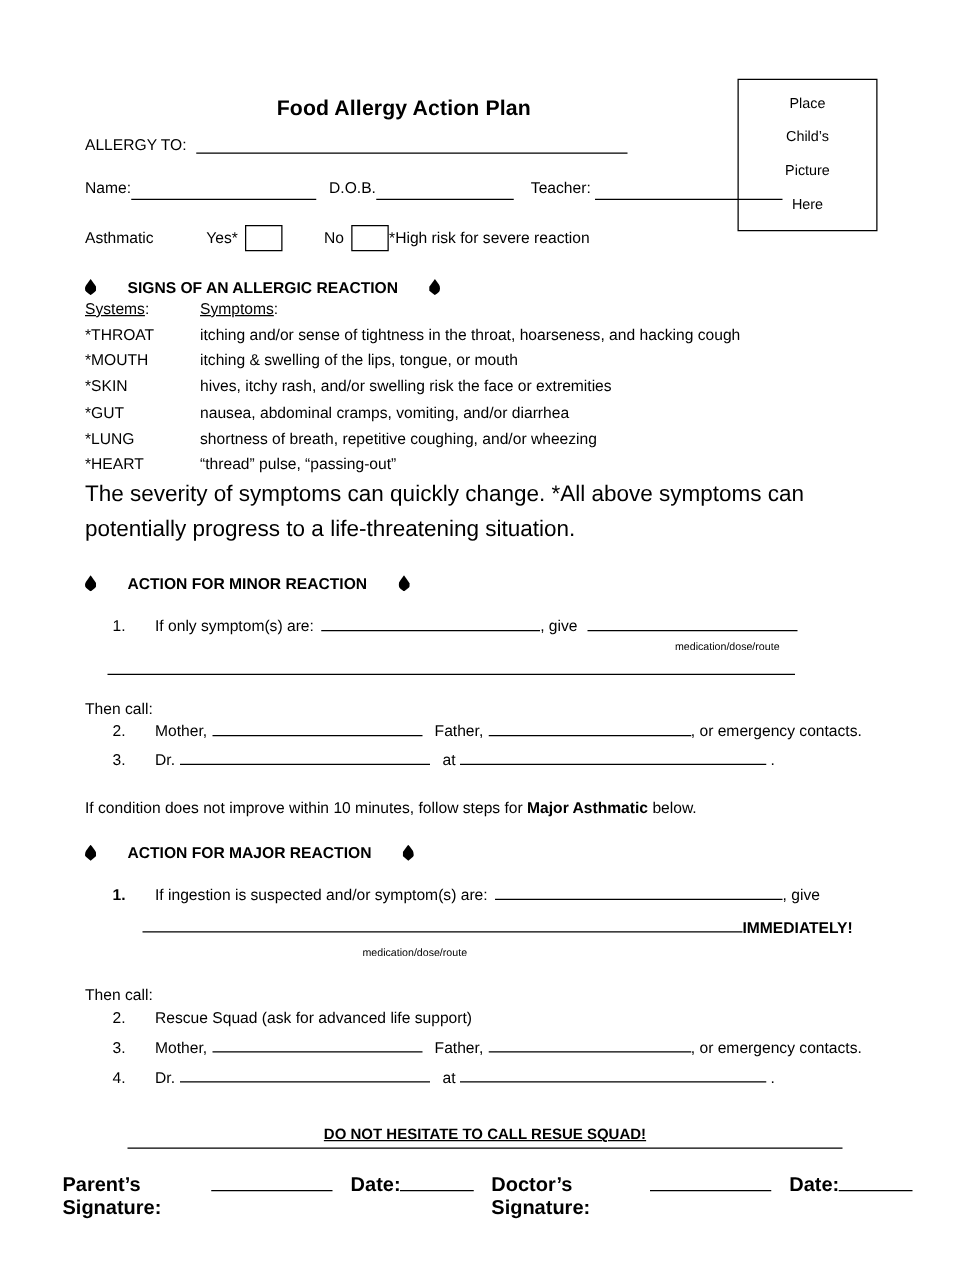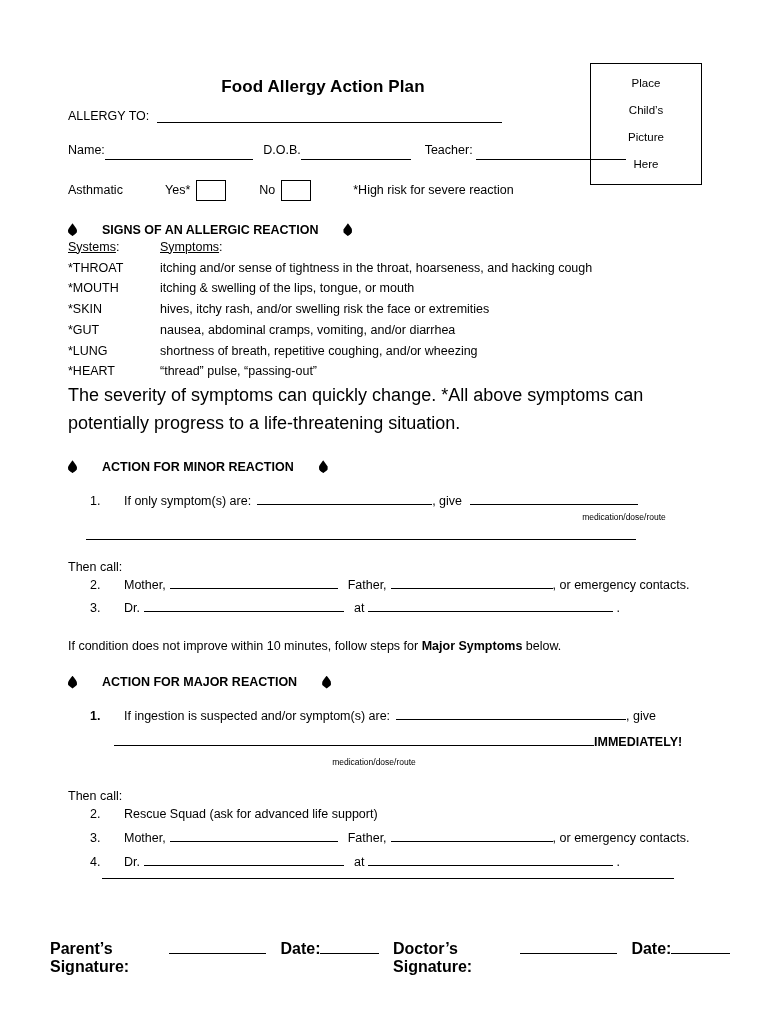--- a/index.html
+++ b/index.html
@@ -85,21 +85,21 @@
   .asthmatic-row .lbl { width: 97px; }
   .asthmatic-row .yes { margin-right: 6px; }
   .checkbox {
     display: inline-block;
     width: 28px;
     height: 19px;
     border: 1px solid #000;
     vertical-align: middle;
   }
   .asthmatic-row .no-lbl { margin-left: 33px; margin-right: 6px; }
-  .asthmatic-row .note { margin-left: 42px; }
+  .asthmatic-row .note { }
 
   
   .section-head {
     margin-top: 22px;
     font-size: 12.5px;
     font-weight: bold;
     display: flex;
     align-items: center;
     gap: 25px;
   }
@@ -142,21 +142,21 @@
   .num-item {
     display: flex;
     align-items: baseline;
     line-height: 1.9;
   }
   .num-item .n { width: 34px; padding-left: 22px; box-sizing: content-box; }
   .num-item .n.bold { font-weight: bold; }
 
   .med-caption {
     font-size: 8.5px;
-    text-align: center;
+    text-align: left;
   }
 
   .longline {
     border-bottom: 1px solid #000;
     height: 1px;
   }
 
   .then-call { margin-top: 20px; font-size: 12.5px; }
 
   .improve {
@@ -297,21 +297,21 @@
       <span class="n">3.</span>
       <span>Dr.</span>
       <span class="ul" style="width:200px;margin-left:4px;"></span>
       <span style="margin-left:10px;">at</span>
       <span class="ul" style="width:245px;margin-left:4px;"></span>
       <span style="margin-left:3px;">.</span>
     </div>
   </div>
 
   <div class="improve">
-    <span>If condition does not improve within 10 minutes, follow steps for </span><b>Major Symptoms</b><span> below.</span>
+    <span>If condition does not improve within 10 minutes, follow steps for </span><b>Major Asthmatic</b><span> below.</span>
   </div>
 
   <div class="section-head">
     <span class="drop"></span>
     <span>ACTION FOR MAJOR REACTION</span>
     <span class="drop"></span>
   </div>
 
   <div class="numbered">
     <div class="num-item">
@@ -344,20 +344,21 @@
     <div class="num-item">
       <span class="n">4.</span>
       <span>Dr.</span>
       <span class="ul" style="width:200px;margin-left:4px;"></span>
       <span style="margin-left:10px;">at</span>
       <span class="ul" style="width:245px;margin-left:4px;"></span>
       <span style="margin-left:3px;">.</span>
     </div>
   </div>
 
+  <div class="donot">DO NOT HESITATE TO CALL RESUE SQUAD!</div>
   <div class="donot-rule"></div>
 
   <div class="signature-row">
     <span>Parent’s Signature:</span>
       <span class="ul" style="width:120px;"></span>
     <span style="margin-left:14px;">Date:</span>
       <span class="ul" style="width:72px;"></span>
     <span style="margin-left:14px;">Doctor’s Signature:</span>
       <span class="ul" style="width:120px;margin-left:6px;"></span>
     <span style="margin-left:14px;">Date:</span>

